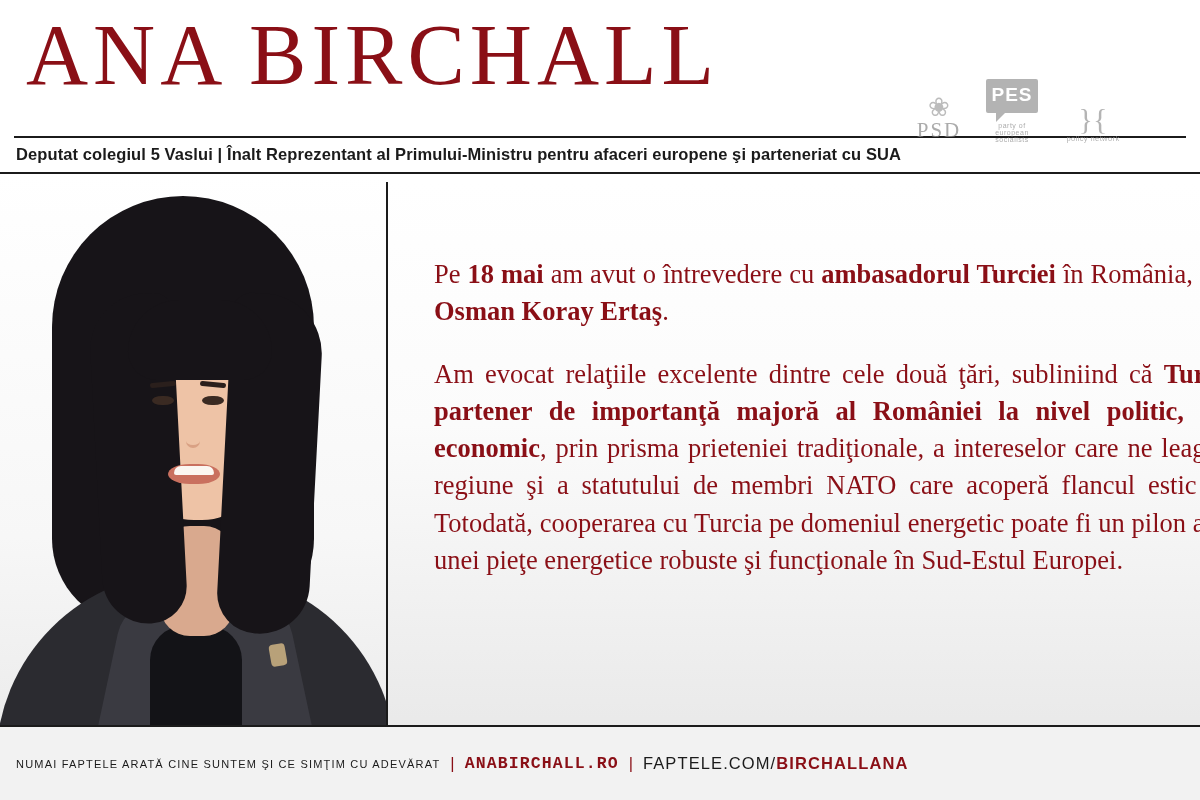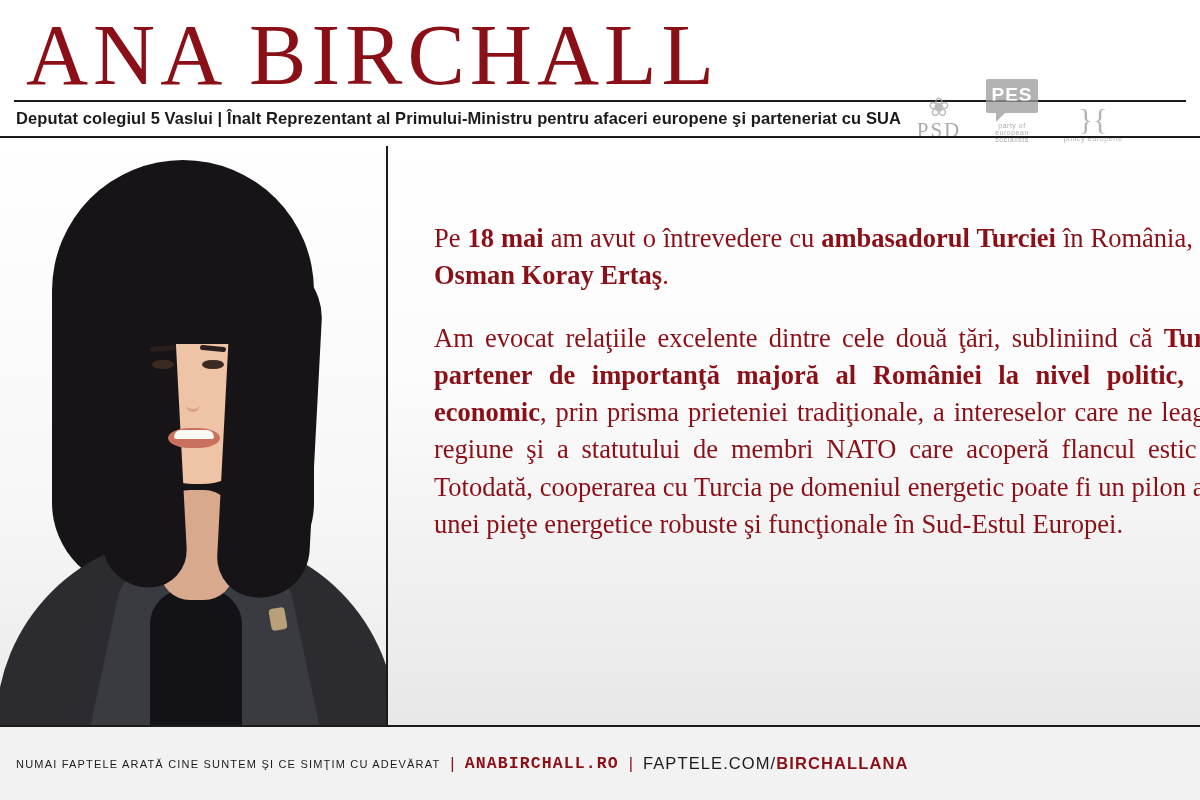--- a/index.html
+++ b/index.html
@@ -14,21 +14,21 @@
   .page {
     position: relative;
     width: 1200px;
     height: 800px;
     background: linear-gradient(to bottom, #ffffff 0%, #ffffff 55%, #f2f2f2 100%);
   }
 
   
   .header {
     position: relative;
-    height: 100px;
+    height: 136px;
     padding: 0 29px;
   }
   .title {
     position: absolute;
     left: 26px;
     top: 12px;
     font-family: "Liberation Serif", serif;
     font-size: 86px;
     line-height: 1;
     letter-spacing: 5px;
@@ -327,21 +327,21 @@
         <div class="psd-txt">PSD</div>
       </div>
 
       <div class="logo-pes">
         <div class="bubble">PES</div>
         <div class="pes-sub">party of european socialists</div>
       </div>
 
       <div class="logo-pn">
         <div class="brace">}{</div>
-        <div class="pn-txt">policy europene</div>
+        <div class="pn-txt">policy network</div>
       </div>
     </div>
   </div>
 
   <div class="rule"></div>
   <div class="subtitle">Deputat colegiul 5 Vaslui | Înalt Reprezentant al Primului-Ministru pentru afaceri europene şi parteneriat cu SUA</div>
 
   <div class="body-area">
 
     <div class="portrait">

